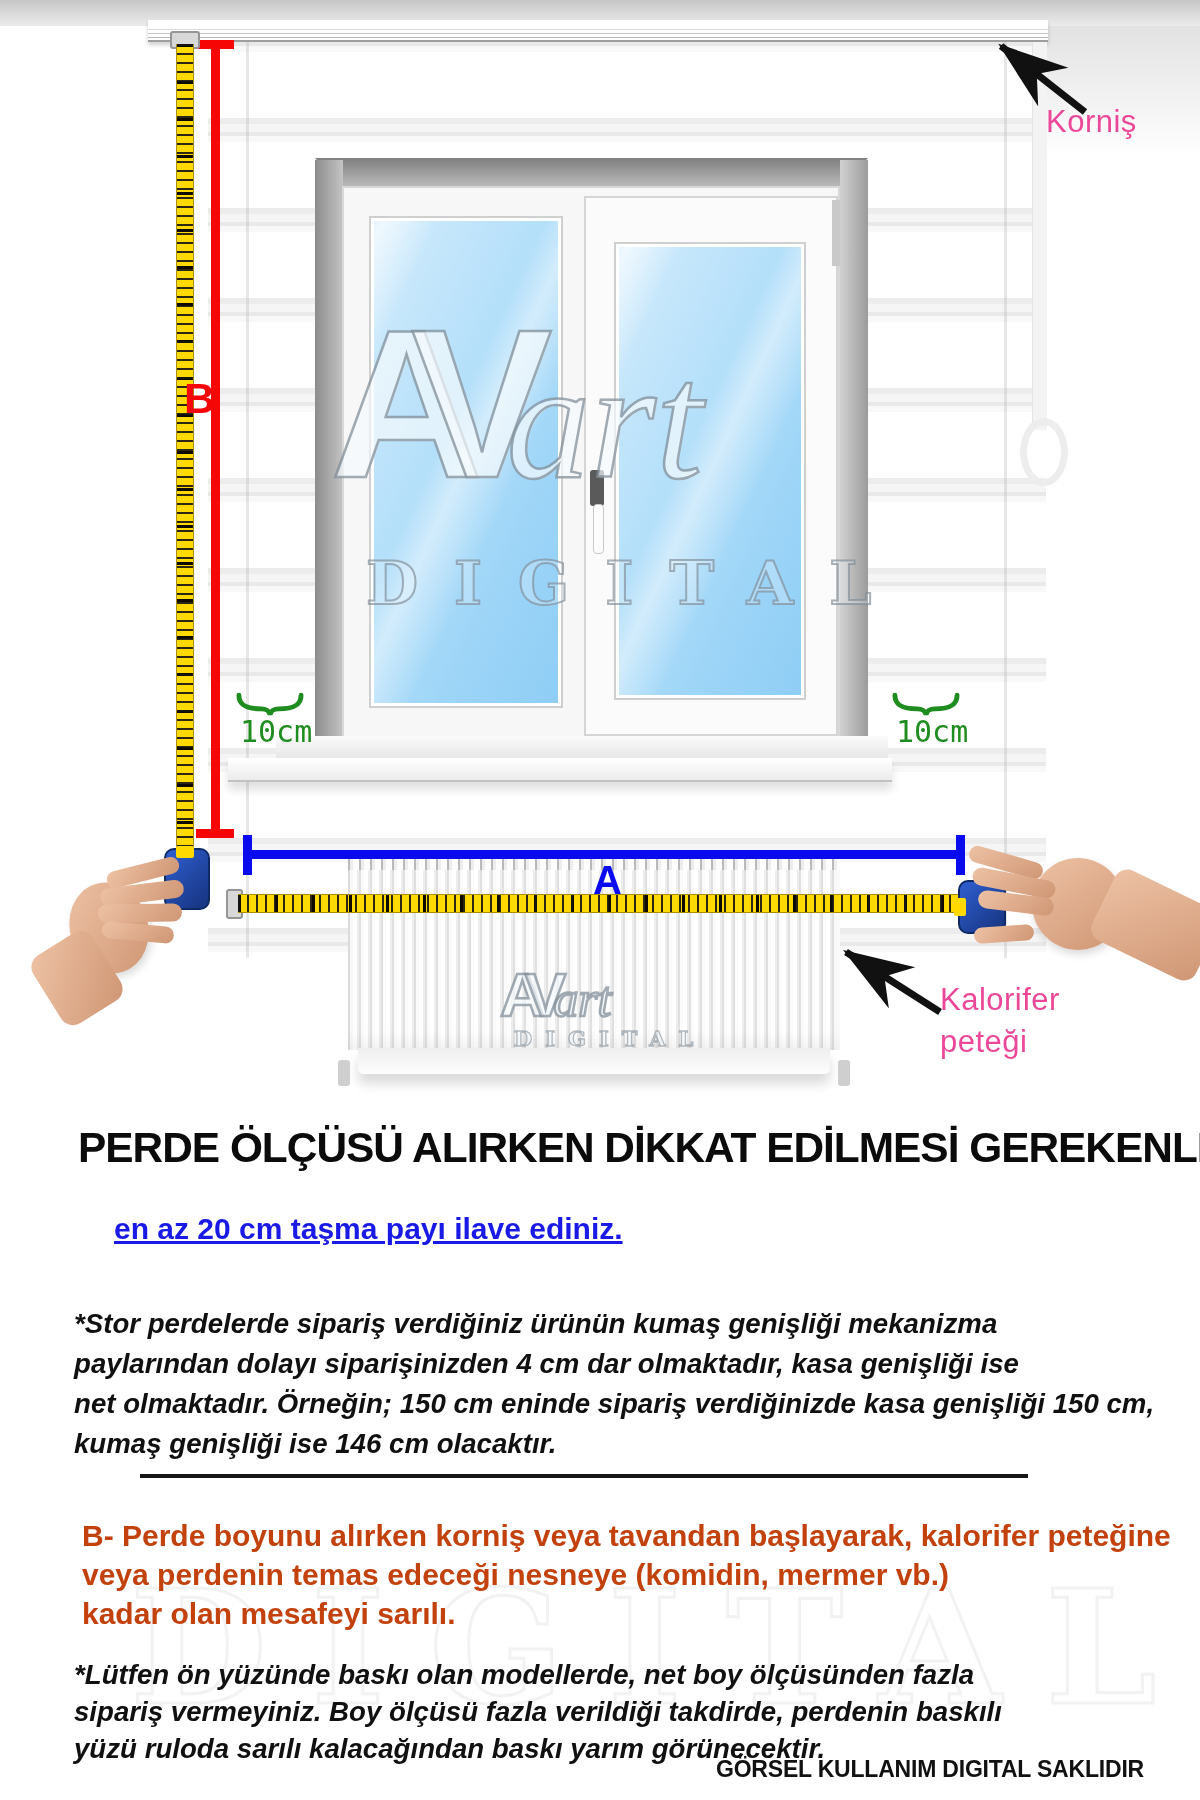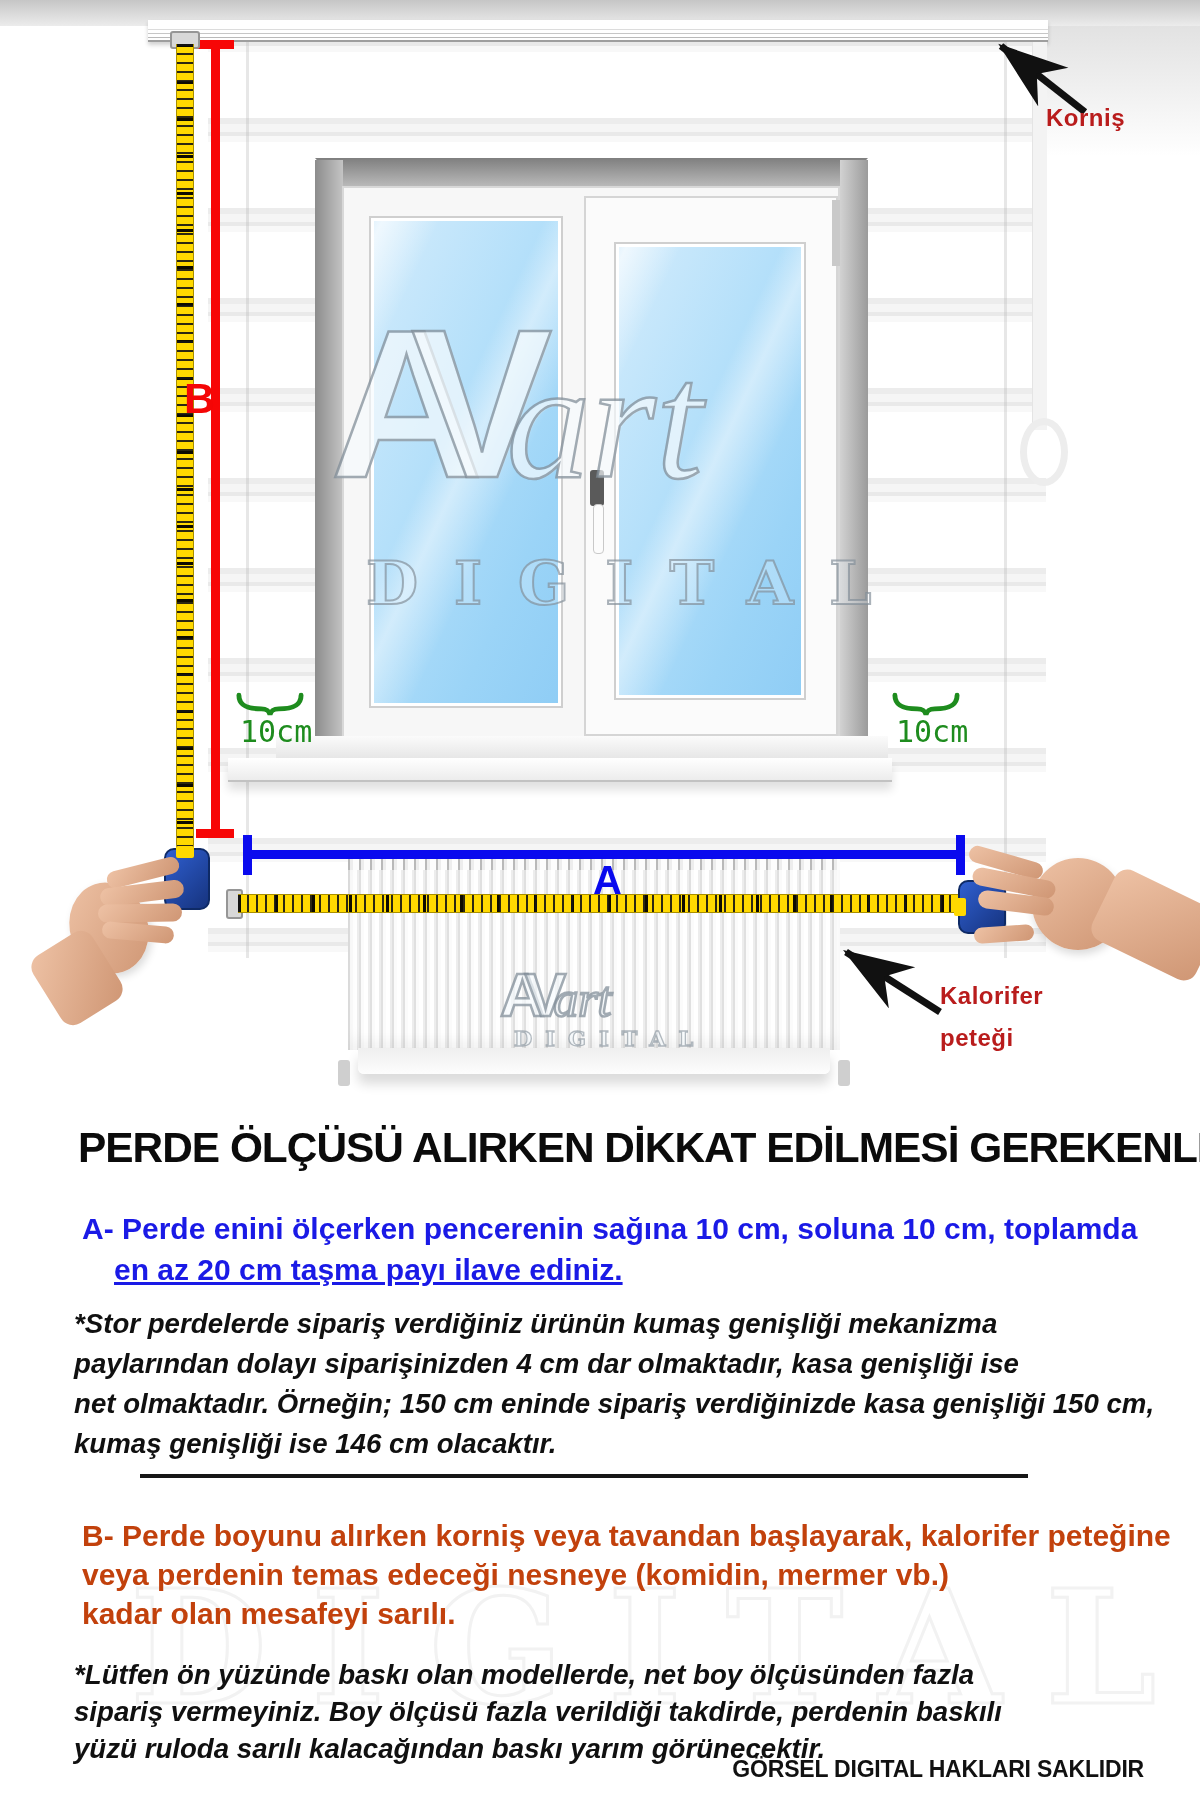--- a/index.html
+++ b/index.html
@@ -113,21 +113,21 @@
 
   
   .skin{background:linear-gradient(135deg,#eec2a5,#cf9674);border-radius:14px;}
   .palm{border-radius:50%;box-shadow:2px 4px 8px rgba(0,0,0,.15);}
   .hand{z-index:7;}
   .hand-l{left:58px;top:842px;width:170px;height:170px;}
   .hand-r{left:948px;top:842px;width:250px;height:150px;}
 
   
   .arrow-svg{z-index:8;overflow:visible;}
-  .callout{z-index:8;color:#b91c1c;font-size:24px;font-weight:700;letter-spacing:.5px;}
+  .callout{z-index:8;color:#ec4899;font-size:31px;font-weight:400;letter-spacing:.5px;}
 
   
   .txt{z-index:2;transform-origin:left top;}
   .title{left:78px;top:1124px;font-size:42px;font-weight:700;letter-spacing:-1px;color:#0b0b0b;
     transform:scaleX(1.01);white-space:nowrap;}
   .para div{white-space:nowrap;}
   .sec-a{left:82px;top:1208px;color:#1a1ae6;font-size:30px;font-weight:700;line-height:41px;}
   .sec-a .indent{padding-left:32px;text-decoration:underline;}
   .note-a{left:74px;top:1303px;color:#101010;font-size:28.5px;font-weight:700;font-style:italic;line-height:40px;transform:scaleX(.97);}
   .divider{left:140px;top:1474px;width:888px;height:4px;background:#161616;z-index:2;}
@@ -248,21 +248,20 @@
 
   <svg class="abs arrow-svg" style="left:830px;top:938px" width="120" height="82">
     <line x1="110" y1="74" x2="16" y2="14" stroke="#111" stroke-width="7" marker-end="url(#ah)"></line>
   </svg>
   <div class="abs callout" style="left:940px;top:982px">Kalorifer</div>
   <div class="abs callout" style="left:940px;top:1024px">peteği</div>
 
   <div class="abs txt title">PERDE ÖLÇÜSÜ ALIRKEN DİKKAT EDİLMESİ GEREKENLER</div>
 
   <div class="abs txt para sec-a">
-    <div>A- Perde enini ölçerken pencerenin sağına 10 cm, soluna 10 cm, toplamda</div>
     <div class="indent">en az 20 cm taşma payı ilave ediniz.</div>
   </div>
 
   <div class="abs txt para note-a">
     <div>*Stor perdelerde sipariş verdiğiniz ürünün kumaş genişliği mekanizma</div>
     <div>paylarından dolayı siparişinizden 4 cm dar olmaktadır, kasa genişliği ise</div>
     <div>net olmaktadır. Örneğin; 150 cm eninde sipariş verdiğinizde kasa genişliği 150 cm,</div>
     <div>kumaş genişliği ise 146 cm olacaktır.</div>
   </div>
 
@@ -273,15 +272,15 @@
     <div>veya perdenin temas edeceği nesneye (komidin, mermer vb.)</div>
     <div>kadar olan mesafeyi sarılı.</div>
   </div>
 
   <div class="abs txt para note-b">
     <div>*Lütfen ön yüzünde baskı olan modellerde, net boy ölçüsünden fazla</div>
     <div>sipariş vermeyiniz. Boy ölçüsü fazla verildiği takdirde, perdenin baskılı</div>
     <div>yüzü ruloda sarılı kalacağından baskı yarım görünecektir.</div>
   </div>
 
-  <div class="abs footer">GÖRSEL DIGITAL HAKLARI SAKLIDIR</div>
+  <div class="abs footer">GÖRSEL KULLANIM DIGITAL SAKLIDIR</div>
 
 </div>
 
 </body></html>

